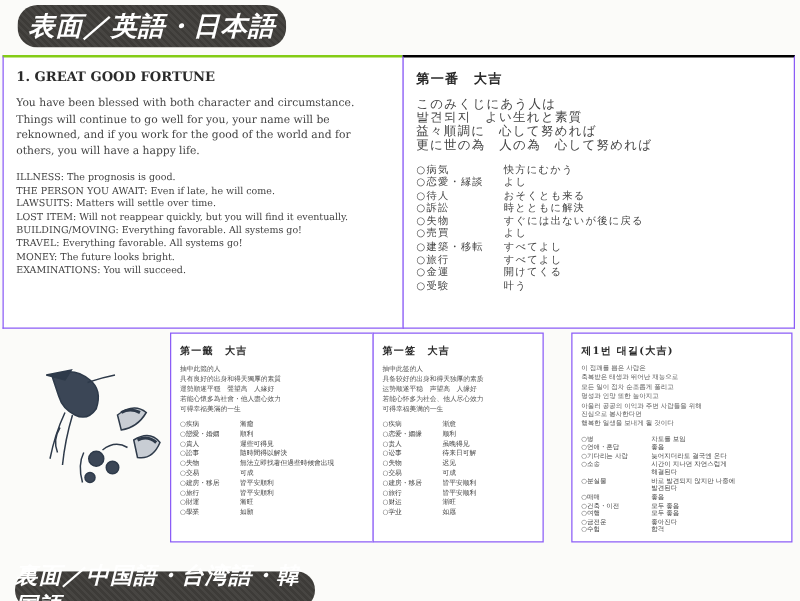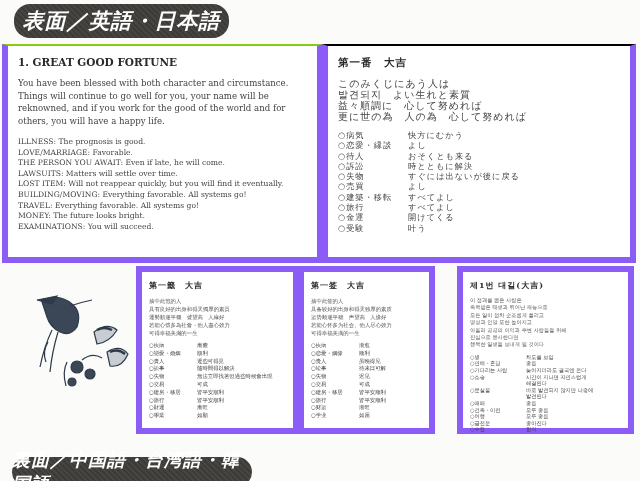--- a/index.html
+++ b/index.html
@@ -9,21 +9,21 @@
   .pill {
     position: absolute; background: #3d3b38; color: #fff;
     border-radius: 16px; font-family: "DejaVu Sans", sans-serif; font-weight: bold;
     display: flex; align-items: center; justify-content: center; letter-spacing: 1px;
     background-image: repeating-linear-gradient(45deg, rgba(255,255,255,0.05) 0 2px, transparent 2px 4px);
     font-style: italic;
   }
   .pill-top { left: 14px; top: 4px; width: 215px; height: 34px; font-size: 21px; }
   .pill-bottom { left: 12px; top: 457px; width: 240px; height: 30px; font-size: 18px; }
 
-  .panel { position: absolute; border: 6px solid #8b5cf6; background: #fff; }
+  .panel { position: absolute; border: 1px solid #8b5cf6; background: #fff; }
   .panel-en { left: 2px; top: 44px; width: 321px; height: 219px; padding: 8px 10px; border-top: 2px solid #84cc16; }
   .panel-ja { left: 322px; top: 44px; width: 314px; height: 219px; padding: 8px 10px; border-top: 2px solid #000000; }
 
   .en-title { font-weight: bold; font-size: 10.5px; color: #2a2a2a; margin-top: 2px; margin-bottom: 9px; }
   .en-intro { font-size: 8.6px; line-height: 12.5px; color: #444; margin-bottom: 10px; }
   .en-list div { font-size: 7.6px; line-height: 10.6px; color: #444; white-space: nowrap; }
 
   .ja-title { font-weight: bold; font-size: 10.5px; color: #2a2a2a; margin-top: 2px; margin-bottom: 8px; letter-spacing: 1px; }
   .ja-intro div { font-size: 10px; line-height: 11px; color: #444; letter-spacing: 1px; white-space: nowrap; }
   .ja-intro { margin-bottom: 8px; }
@@ -50,21 +50,20 @@
 </head>
 <body>
 
 <div class="pill pill-top">表面／英語・日本語</div>
 
 <div class="panel panel-en">
   <div class="en-title">1. GREAT GOOD FORTUNE</div>
   <div class="en-intro">You have been blessed with both character and circumstance. Things will continue to go well for you, your name will be reknowned, and if you work for the good of the world and for others, you will have a happy life.</div>
   <div class="en-list">
     <div>ILLNESS: The prognosis is good.</div>
-    <div>LOVE/MARRIAGE: Favorable.</div>
     <div>THE PERSON YOU AWAIT: Even if late, he will come.</div>
     <div>LAWSUITS: Matters will settle over time.</div>
     <div>LOST ITEM: Will not reappear quickly, but you will find it eventually.</div>
     <div>BUILDING/MOVING: Everything favorable. All systems go!</div>
     <div>TRAVEL: Everything favorable. All systems go!</div>
     <div>MONEY: The future looks bright.</div>
     <div>EXAMINATIONS: You will succeed.</div>
   </div>
 </div>
 

